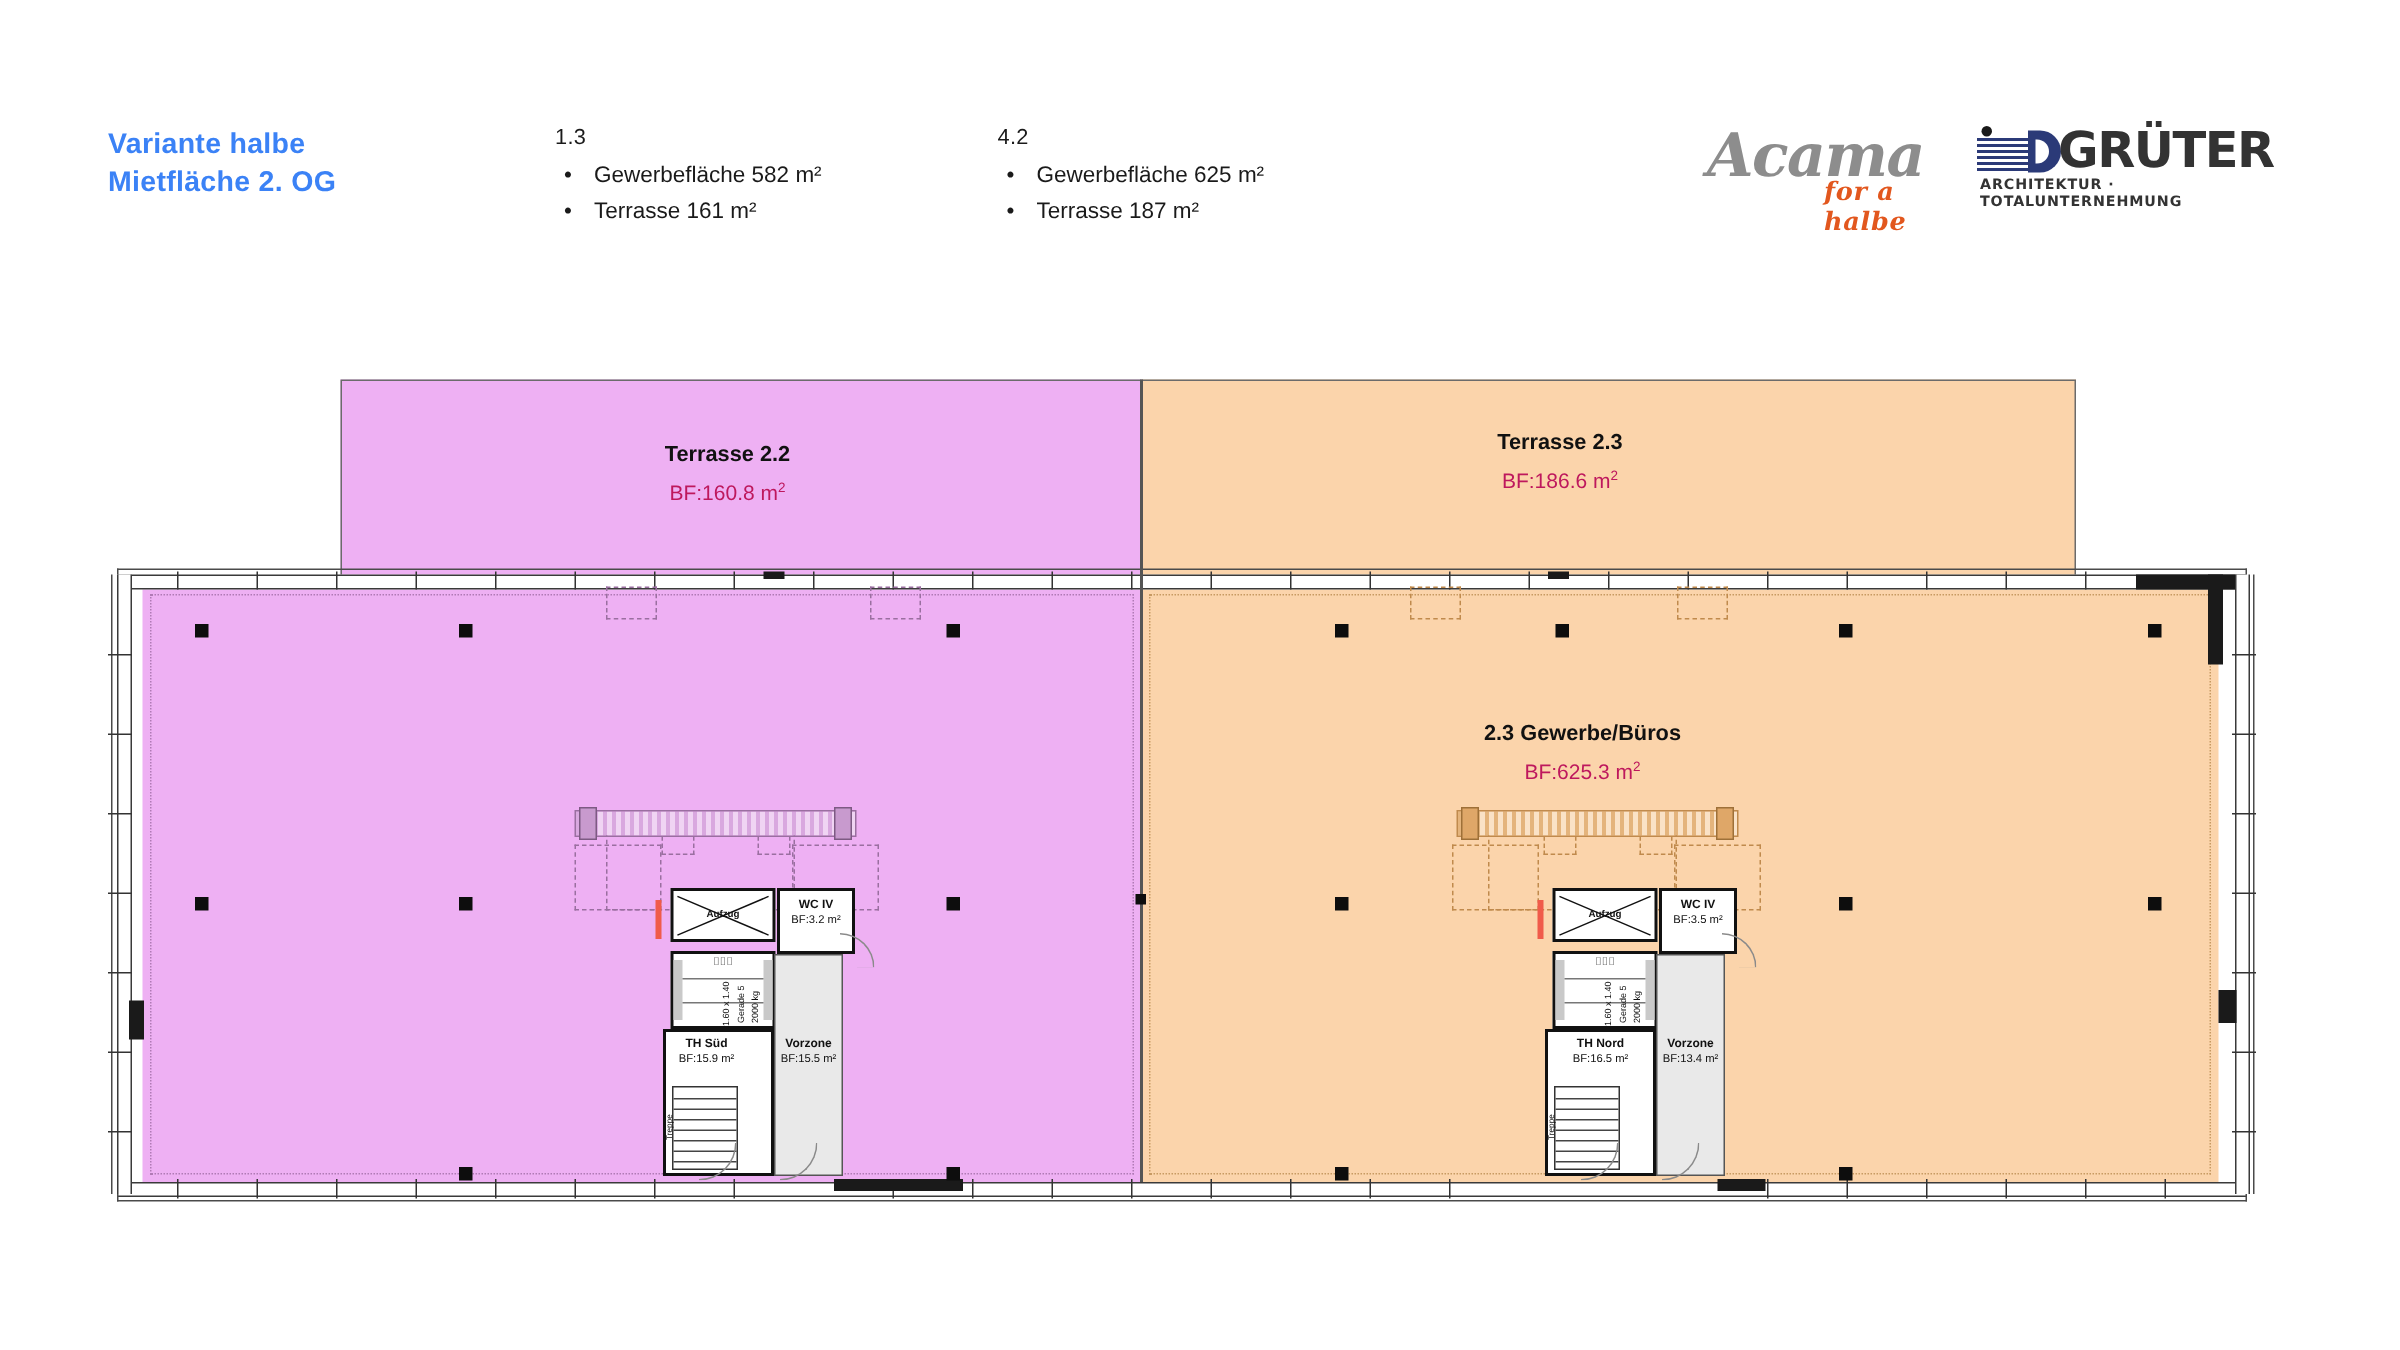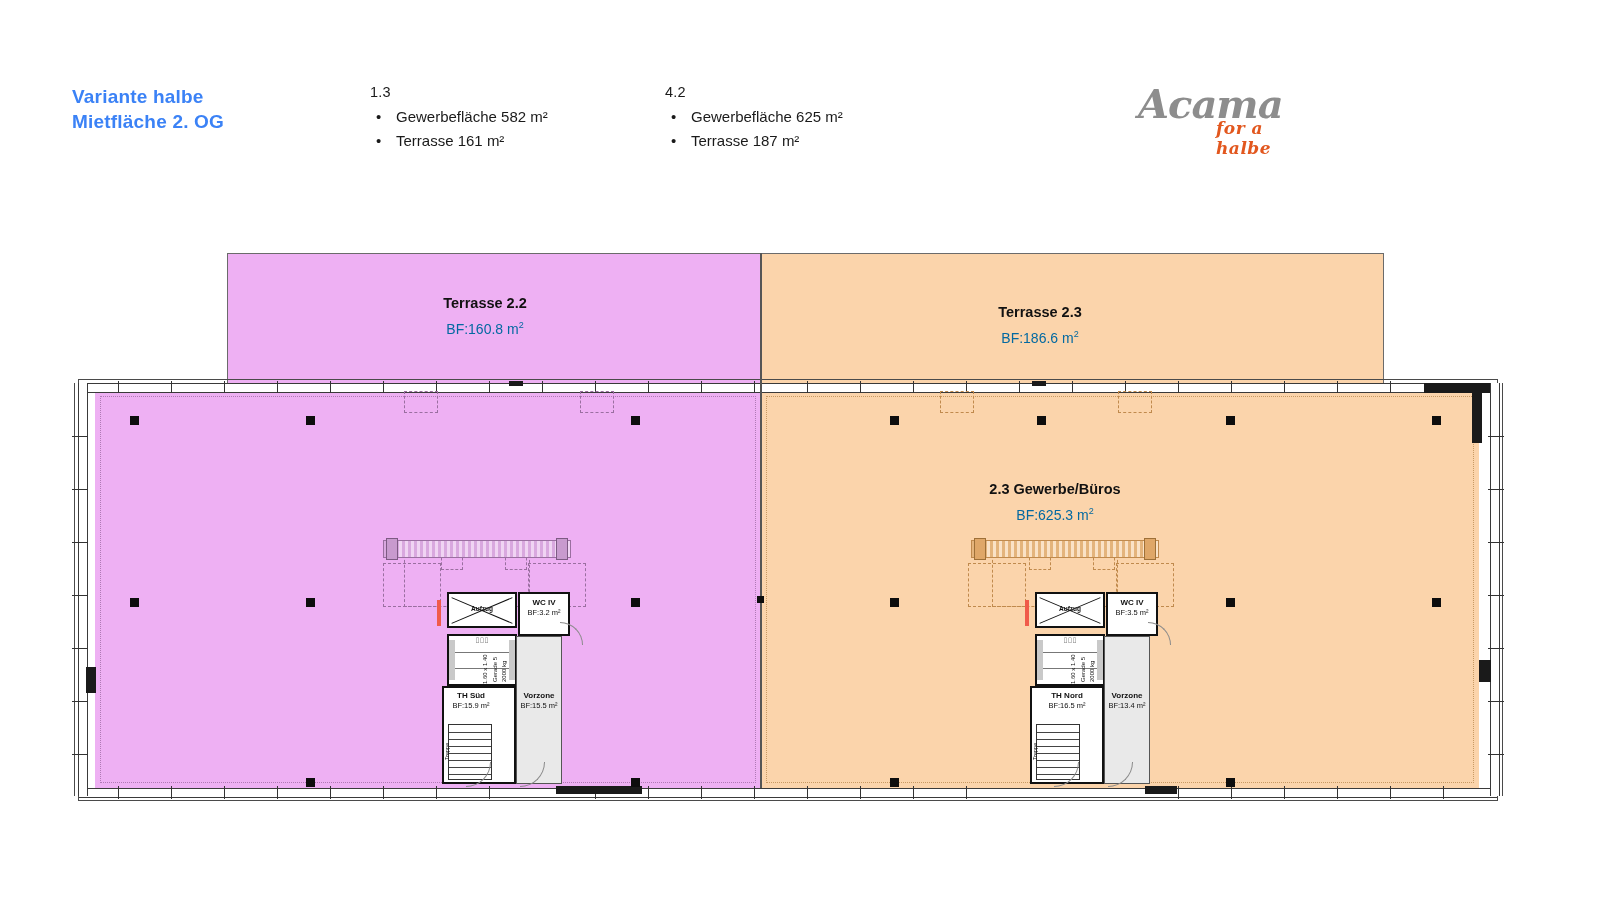--- a/index.html
+++ b/index.html
@@ -51,21 +51,21 @@
   #zone23{left:761px;top:391px;width:718px;height:397px;background:#fbd4ab;}
 
   
   .zone-dash{position:absolute;box-sizing:border-box;border:1px dotted #b07ab5;}
   #dash22{left:100px;top:396px;width:656px;height:387px;}
   #dash23{left:766px;top:396px;width:708px;height:387px;border-color:#c79a63;}
 
   
   .plabel{position:absolute;text-align:center;}
   .plabel .t1{font-size:14.5px;font-weight:bold;color:#111;line-height:22px;}
-  .plabel .t2{font-size:14px;color:#0369a1;line-height:22px;}
+  .plabel .t2{font-size:14px;color:#be185d;line-height:22px;}
   .plabel .t2 sup{font-size:9px;}
 
   
   .wall{position:absolute;background:#1a1a1a;}
   .wall-l{position:absolute;background:#ffffff;border-top:1.2px solid #3a3a3a;border-bottom:1.2px solid #3a3a3a;}
   .wall-lv{position:absolute;background:#ffffff;border-left:1.2px solid #3a3a3a;border-right:1.2px solid #3a3a3a;}
   .thin{position:absolute;background:#4a4a4a;}
   .mullion{position:absolute;width:1.2px;background:#333;}
   .mullion-h{position:absolute;height:1.2px;background:#333;}
   .col-sq{position:absolute;width:9px;height:9px;background:#0d0d0d;}
@@ -126,32 +126,46 @@
         <span>Terrasse 187 m²</span>
       </li>
     </ul>
   </div>
 
   <div id="logo-acama">
     <div class="word">Acama</div>
     <div class="tag">for a halbe</div>
   </div>
 
+  <div id="logo-gruter">
+    <div class="mark">
+      <span class="dot"></span>
+      <span class="stripe" style="top:8px;"></span>
+      <span class="stripe" style="top:12px;"></span>
+      <span class="stripe" style="top:16px;"></span>
+      <span class="stripe" style="top:20px;"></span>
+      <span class="stripe" style="top:24px;"></span>
+      <span class="stripe" style="top:28px;"></span>
+      <span class="dbig"></span>
+    </div>
+    <div class="gruter">GRÜTER</div>
+    <div class="sub">ARCHITEKTUR · TOTALUNTERNEHMUNG</div>
+  </div>
 </div>
 
 <div id="plan">
 
   <div class="terrace" id="terrace22"></div>
   <div class="terrace" id="terrace23"></div>
 
   <div class="plabel" style="left:350px;top:292px;width:270px;">
     <div class="t1">Terrasse 2.2</div>
     <div class="t2"><span>BF:160.8 m</span><sup>2</sup></div>
   </div>
-  <div class="plabel" style="left:905px;top:301px;width:270px;">
+  <div class="plabel" style="left:905px;top:284px;width:270px;">
     <div class="t1">Terrasse 2.3</div>
     <div class="t2"><span>BF:186.6 m</span><sup>2</sup></div>
   </div>
 
   <div class="zone" id="zone22"></div>
   <div class="zone" id="zone23"></div>
   <div class="zone-dash" id="dash22"></div>
   <div class="zone-dash" id="dash23"></div>
 
   <div class="plabel" style="left:920px;top:478px;width:270px;">

